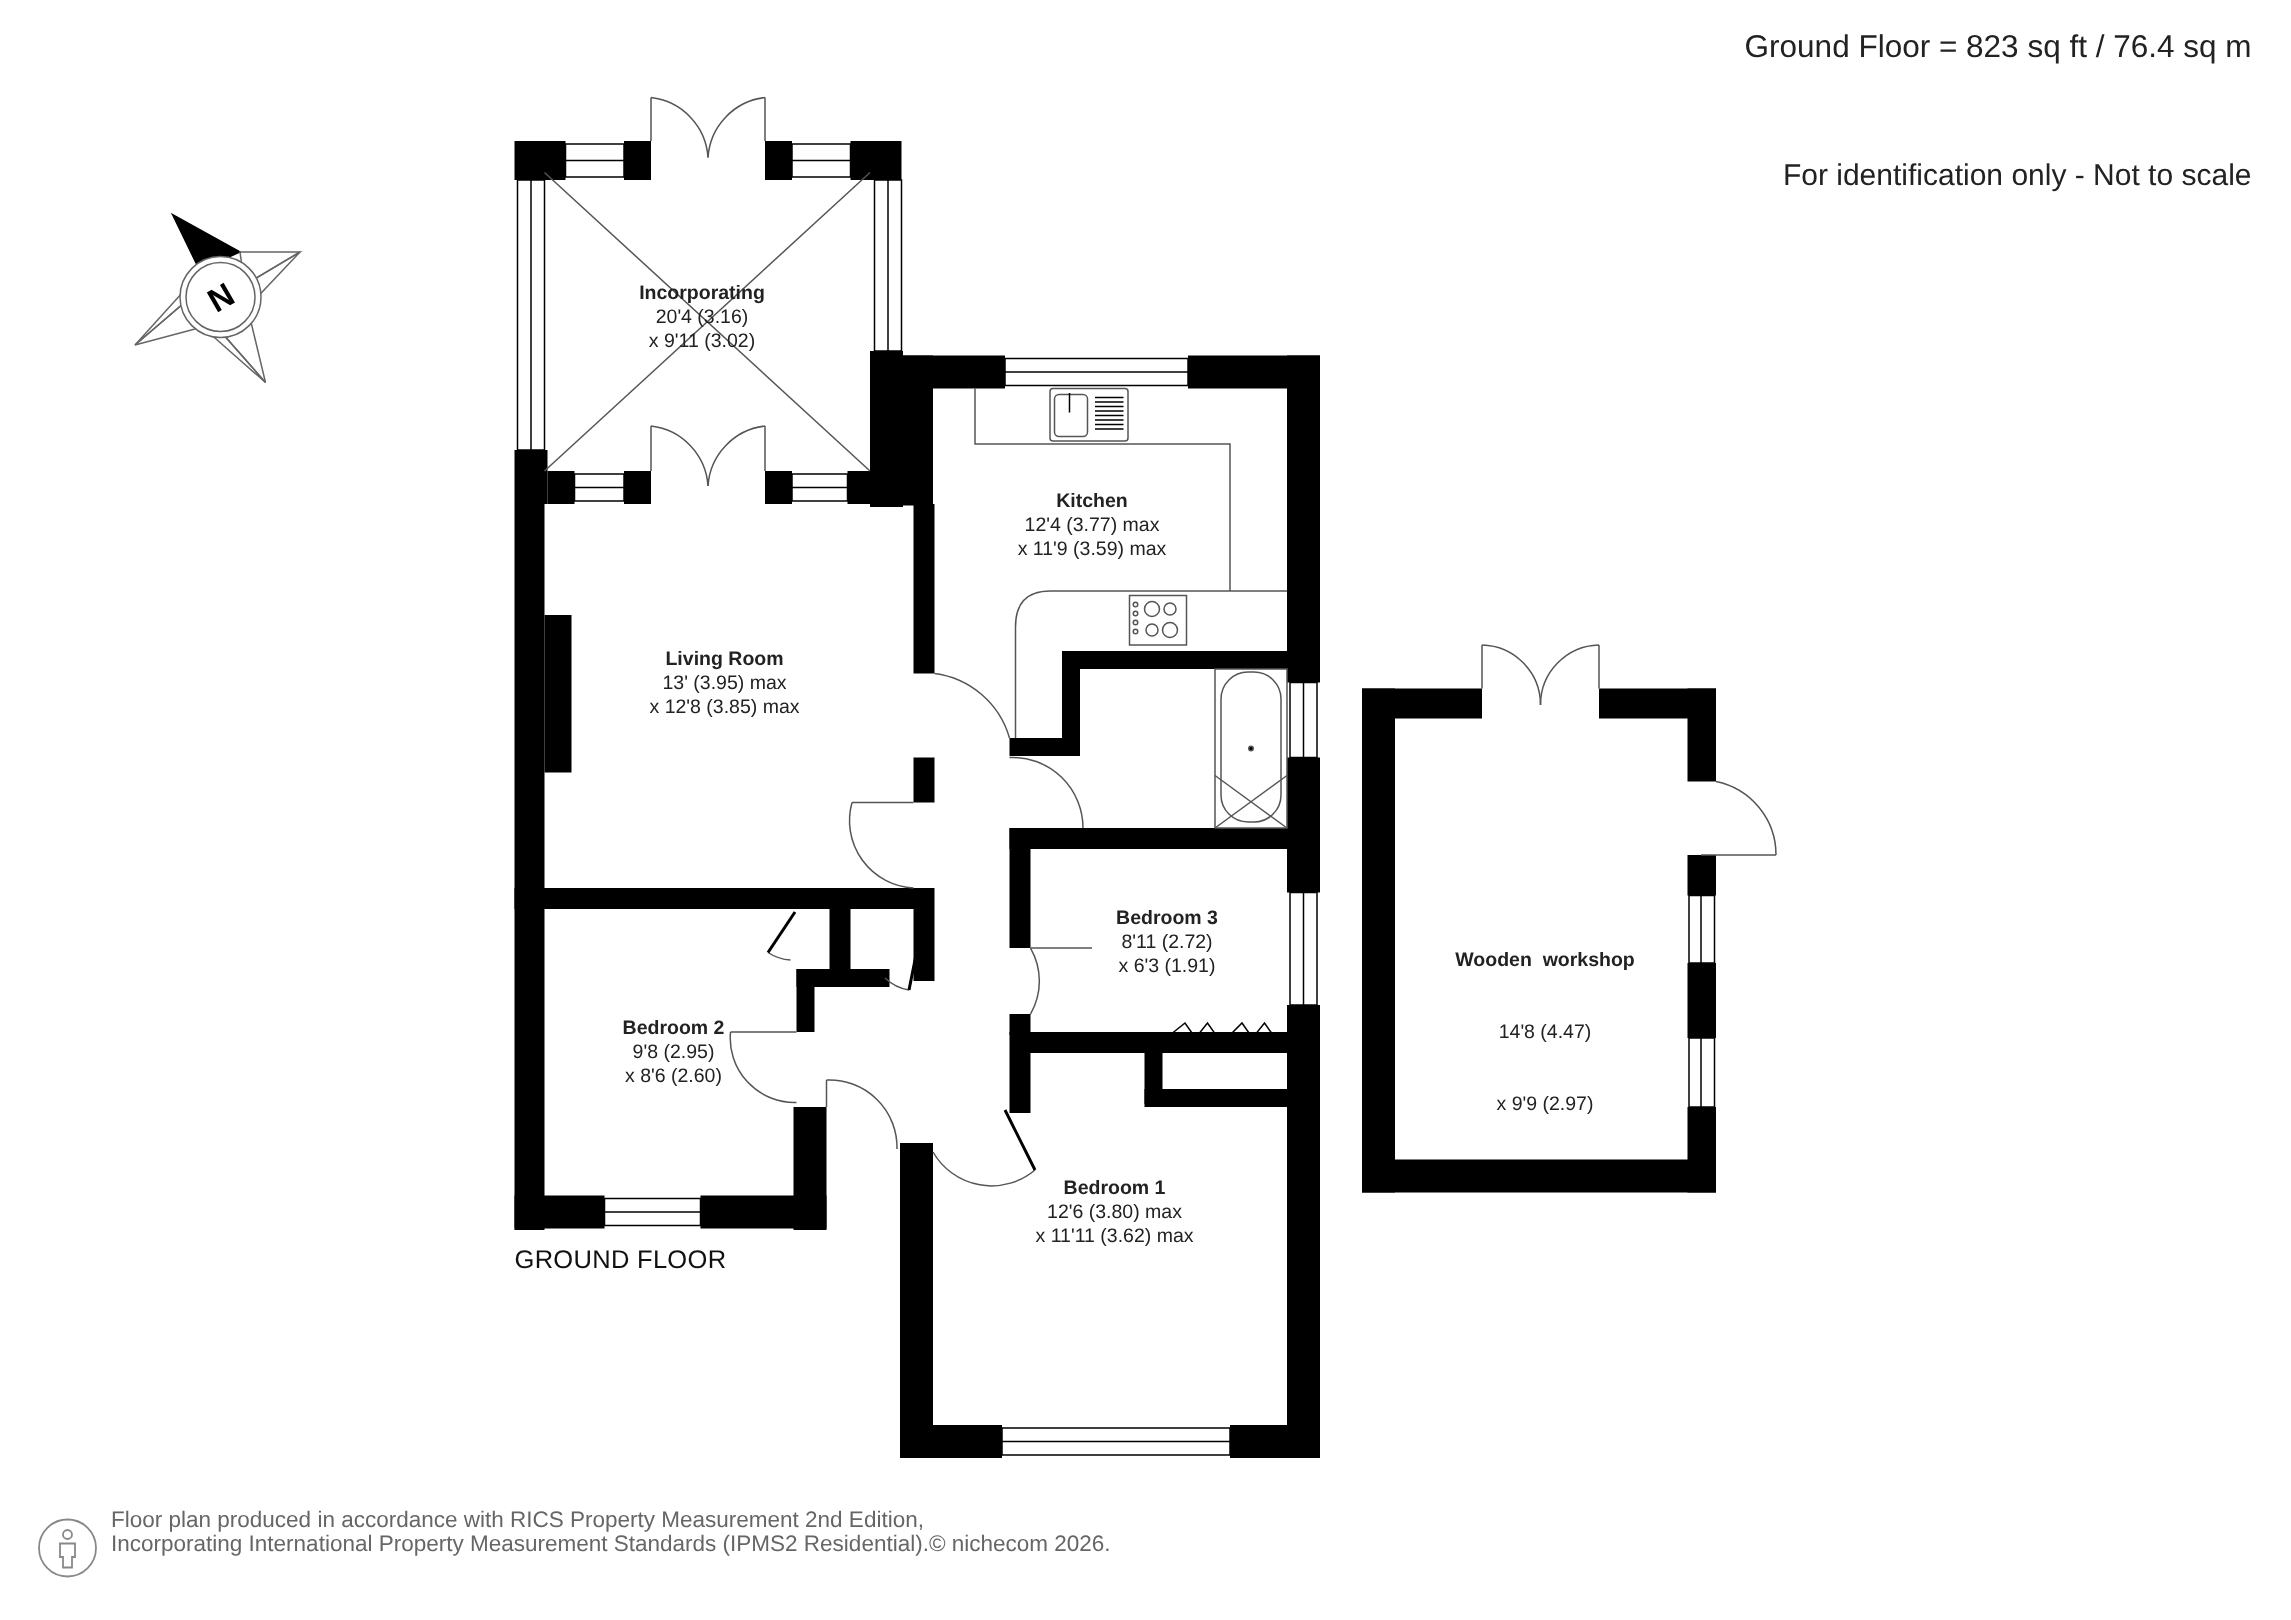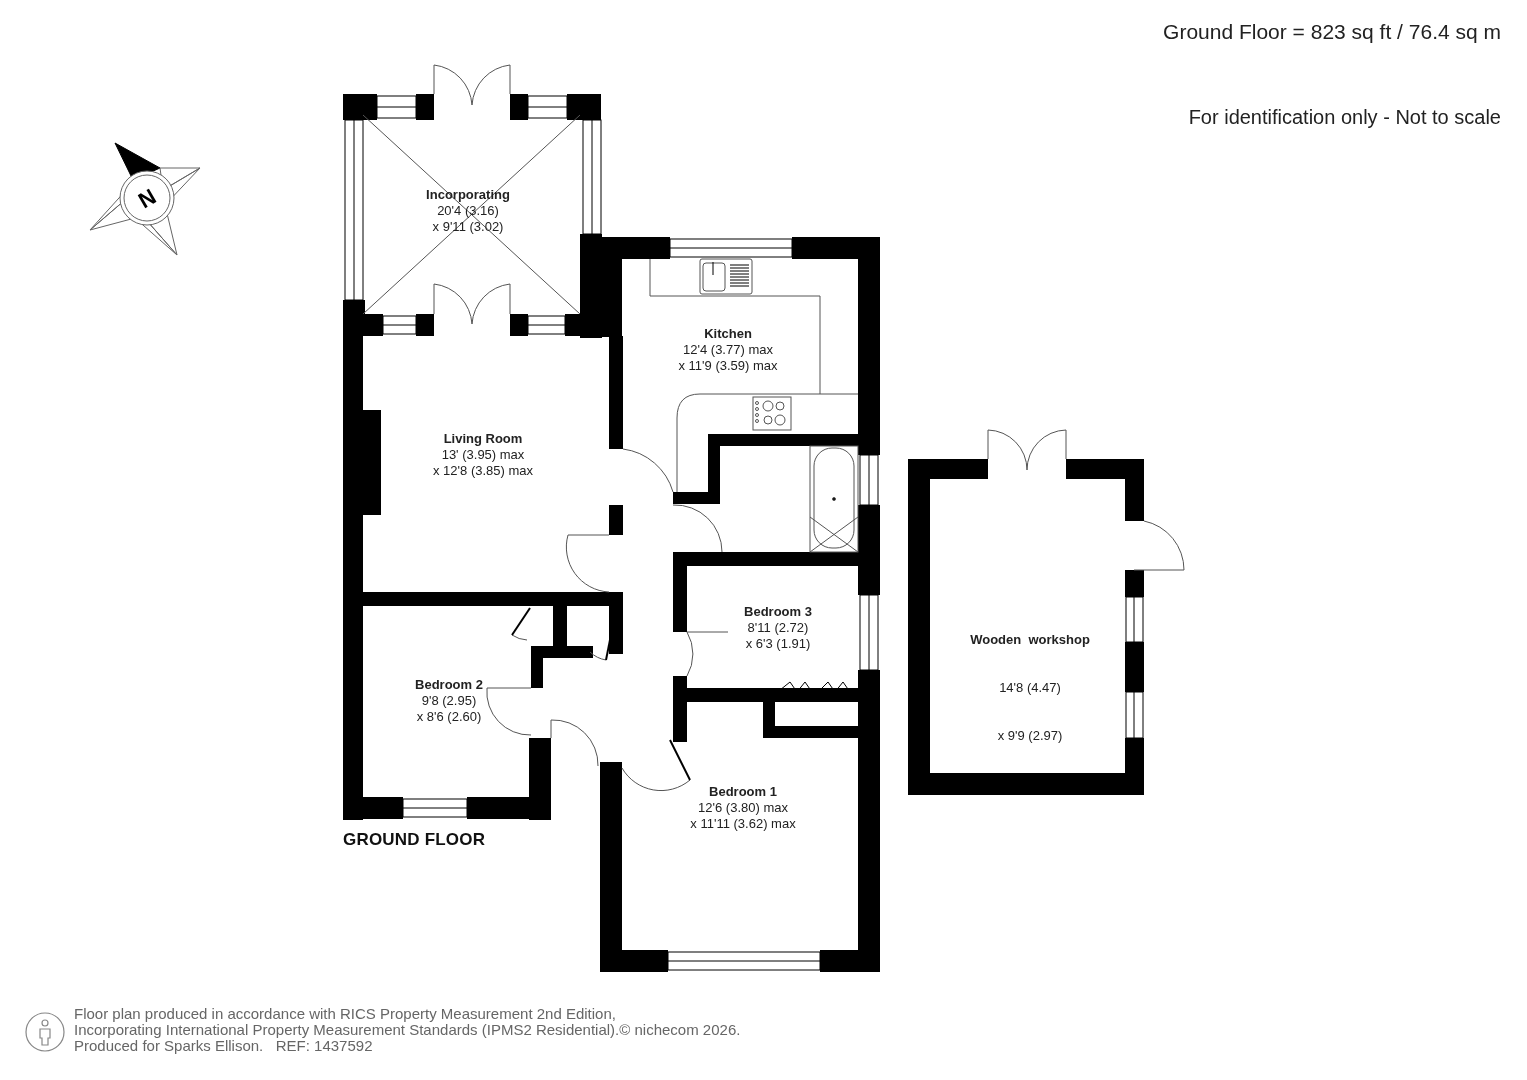--- a/index.html
+++ b/index.html
@@ -3,21 +3,21 @@
 <meta charset="utf-8">
 <style>
   html, body { margin: 0; padding: 0; background: #ffffff; }
   body { width: 1527px; height: 1080px; position: relative; overflow: hidden; font-family: "Liberation Sans", sans-serif; color: #1a1a1a; }
   .hdr-area { position: absolute; right: 26px; top: 20px; font-size: 21px; color: #222; }
   .hdr-note { position: absolute; right: 26px; top: 106px; font-size: 20px; color: #222; }
   #plan { position: absolute; left: 0; top: 0; }
   .room-label { position: absolute; text-align: center; font-size: 13px; line-height: 16px; color: #222; transform: translateX(-50%); white-space: nowrap; }
   .room-label .name { font-weight: bold; display: block; }
   .room-label .dim { display: block; }
-  .floor-title { position: absolute; left: 343px; top: 830px; font-size: 17px; font-weight: bold; color: #111; letter-spacing: 0.2px; }
+  .floor-title { position: absolute; left: 343px; top: 830px; font-size: 17px; font-weight: normal; color: #111; letter-spacing: 0.2px; }
   .footer { position: absolute; left: 74px; top: 1006px; font-size: 15px; line-height: 16px; color: #666; }
   .footer .copy { margin-left: 0; }
   .footer-icon { position: absolute; left: 24px; top: 1010px; }
 </style>
 </head>
 <body>
 
 <div class="hdr-area">Ground Floor = 823 sq ft / 76.4 sq m</div>
 <div class="hdr-note">For identification only - Not to scale</div>
 
@@ -248,14 +248,13 @@
 <div class="floor-title">GROUND FLOOR</div>
 
 <svg class="footer-icon" width="42" height="44" viewBox="0 0 42 44">
   <circle cx="21" cy="22" r="19" fill="none" stroke="#888" stroke-width="1.2"></circle>
   <circle cx="21" cy="13" r="3" fill="none" stroke="#888" stroke-width="1.2"></circle>
   <path d="M16,19 L26,19 L26,28 L24,28 L24,35 L18,35 L18,28 L16,28 Z" fill="none" stroke="#888" stroke-width="1.2"></path>
 </svg>
 <div class="footer">
   <div>Floor plan produced in accordance with RICS Property Measurement 2nd Edition,</div>
   <div><span>Incorporating International Property Measurement Standards (IPMS2 Residential).</span><span class="copy">© nichecom 2026.</span></div>
-  <div style="white-space:pre;">Produced for Sparks Ellison.   REF: 1437592</div>
 </div>
 
 </body></html>

